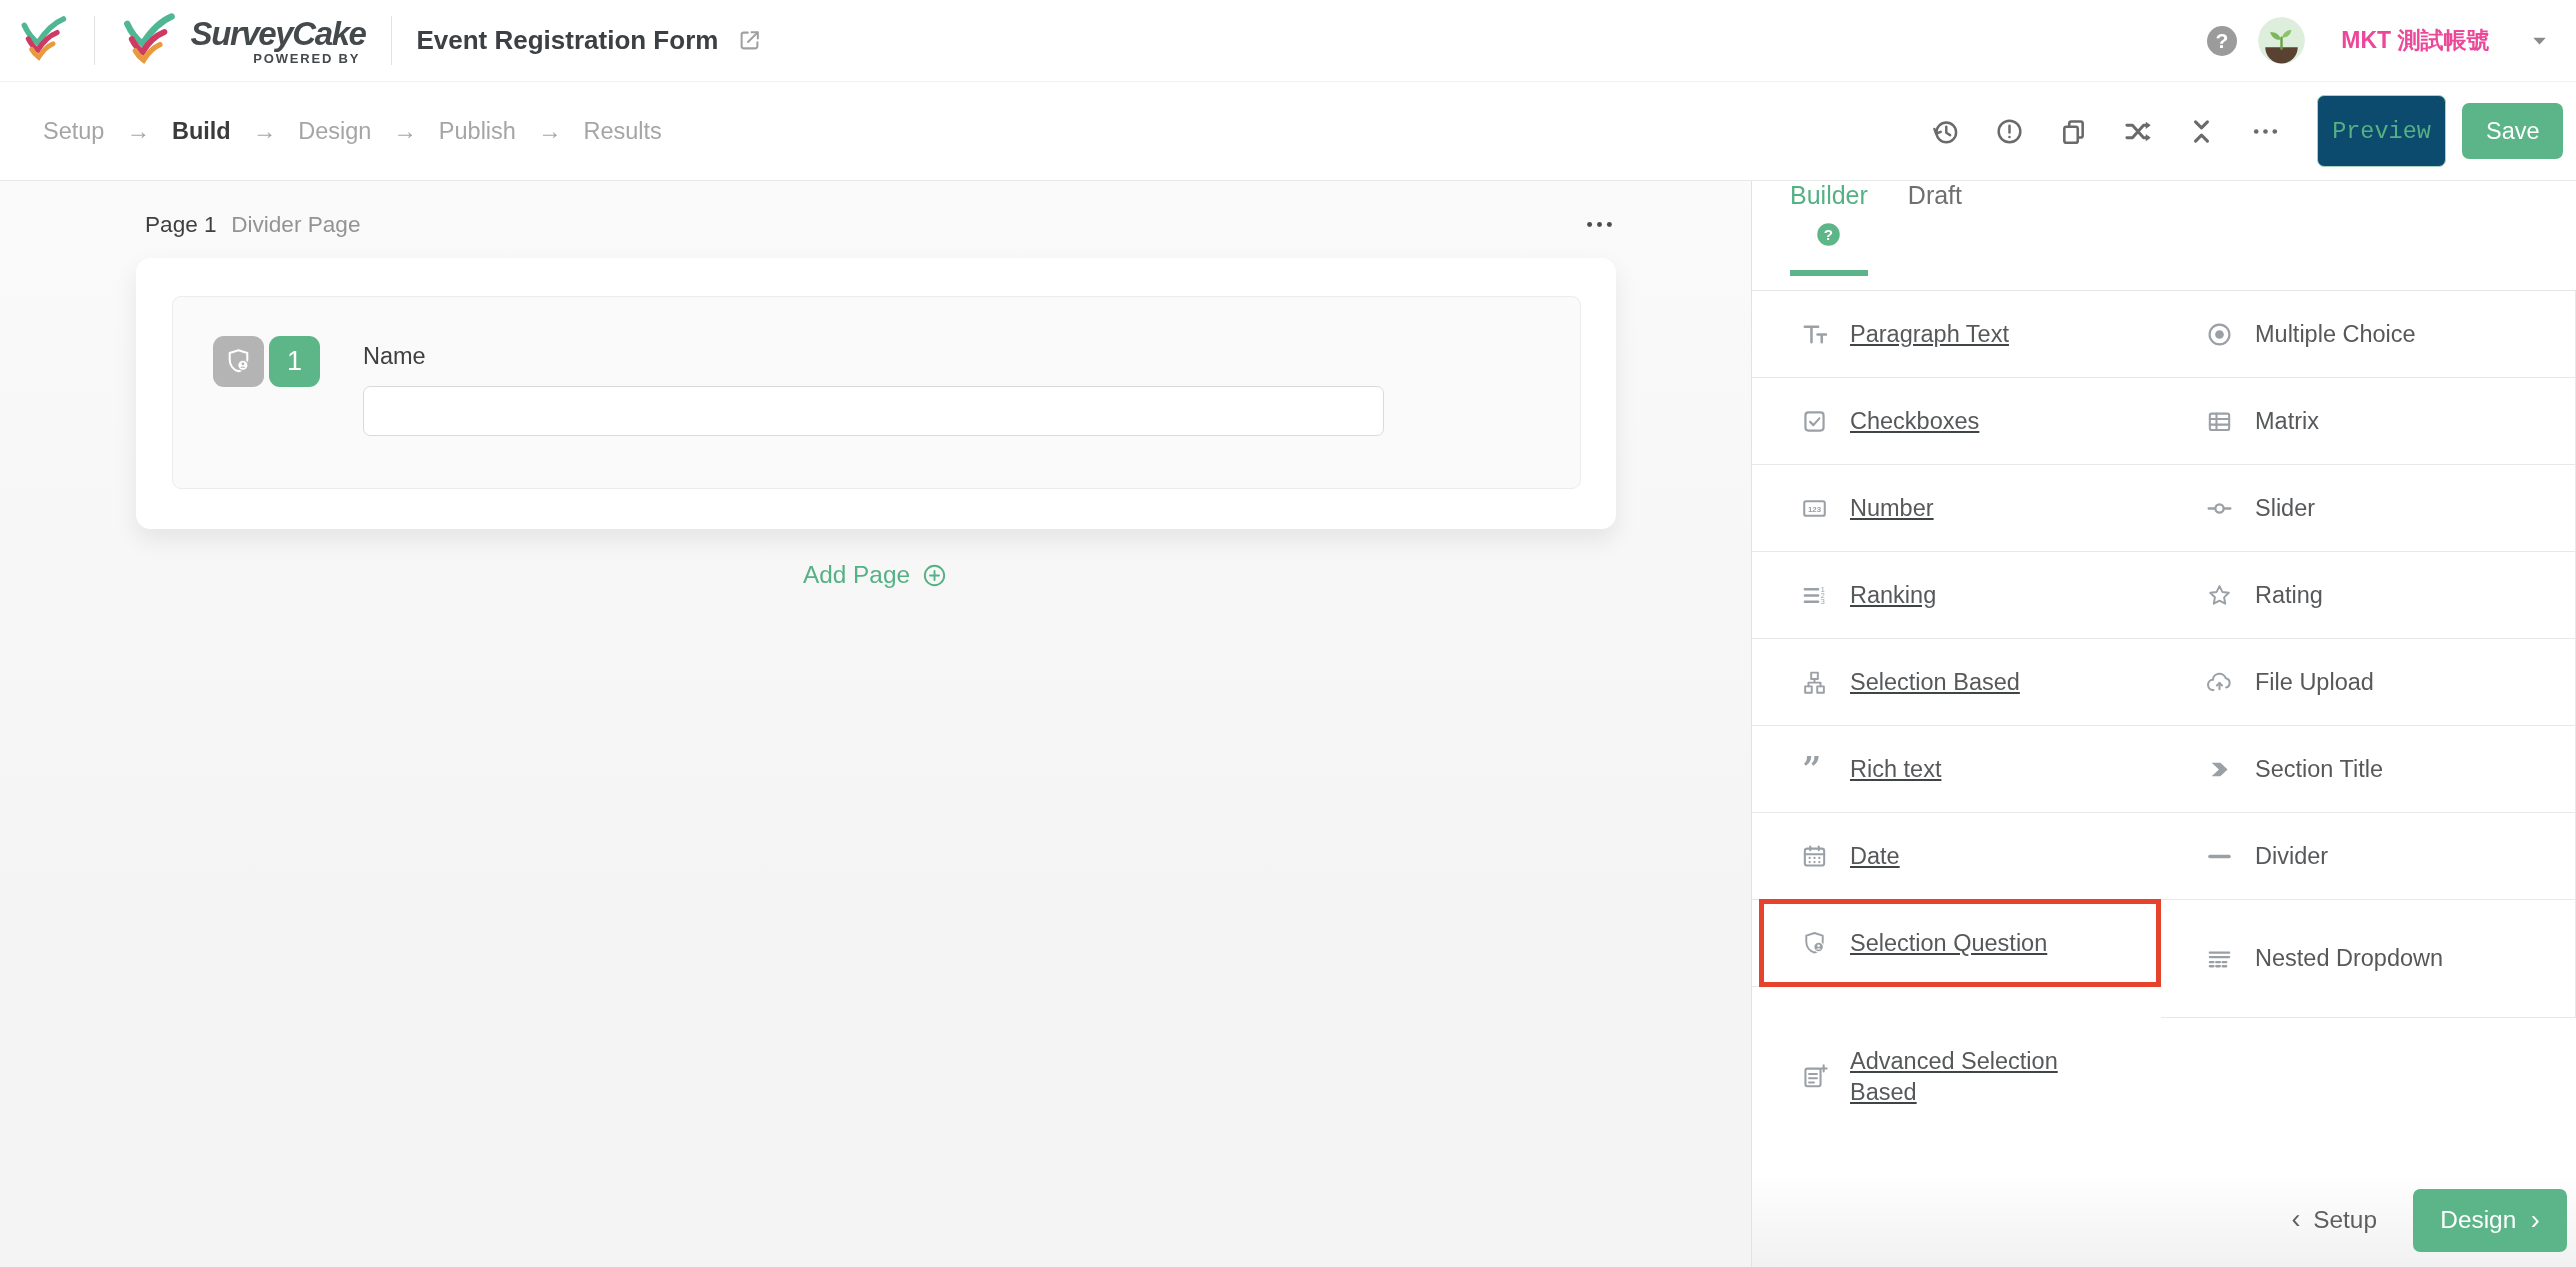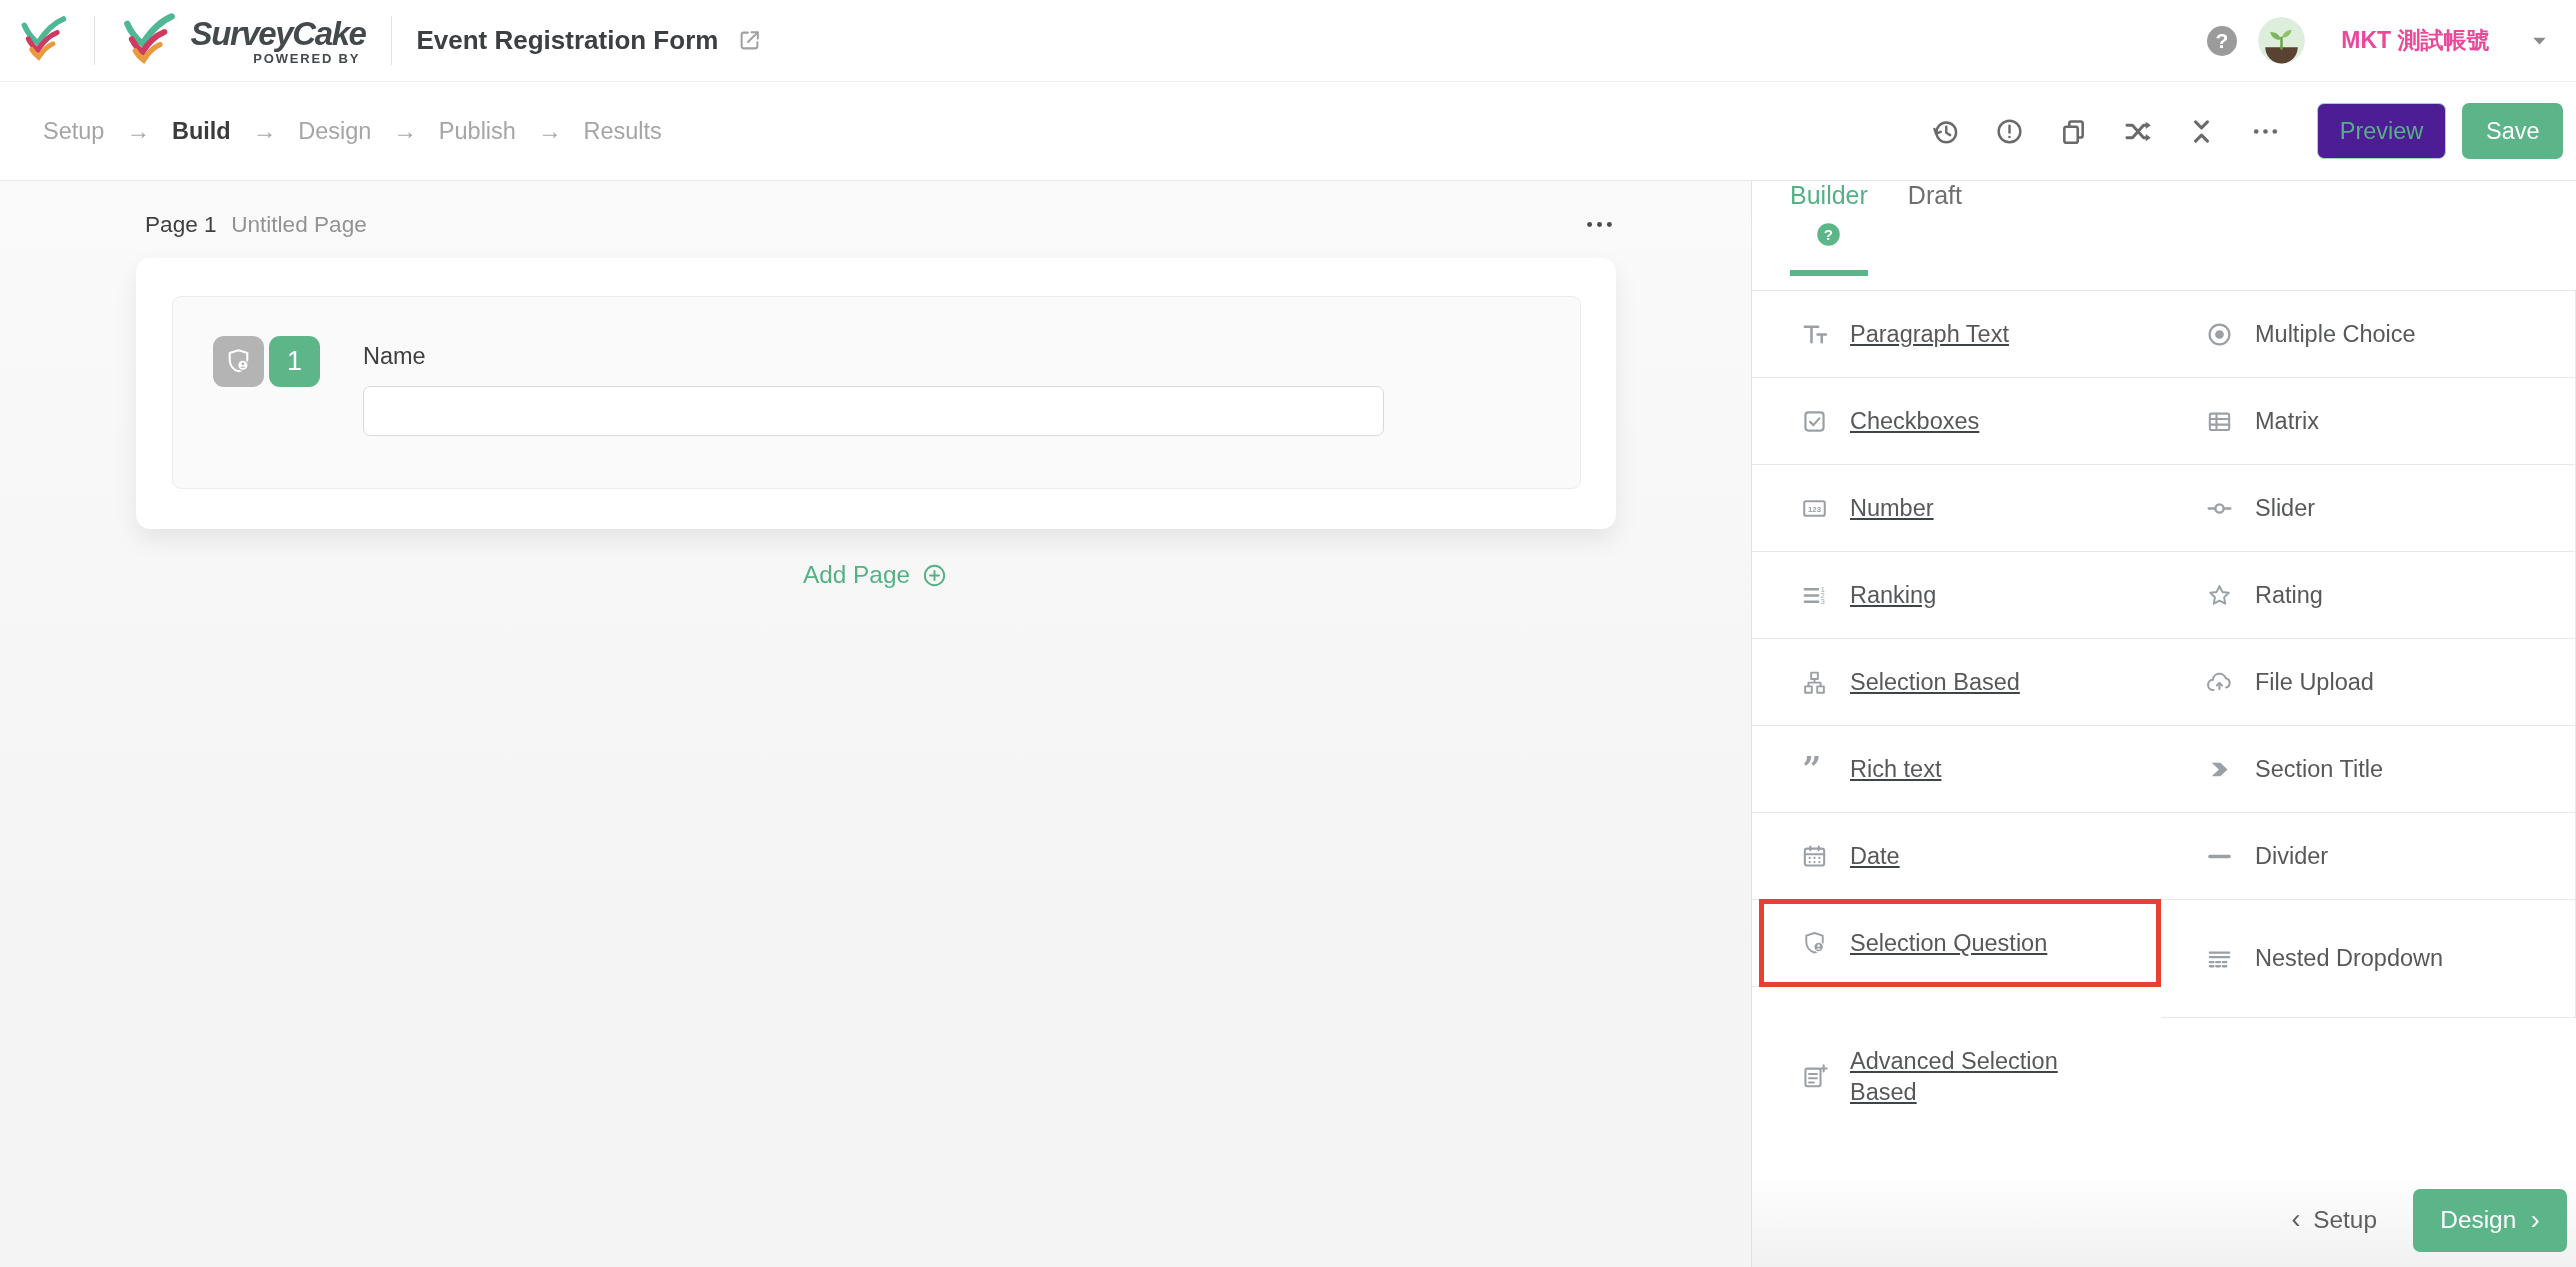--- a/index.html
+++ b/index.html
@@ -44,23 +44,23 @@
   .crumb { cursor: pointer; }
   .crumb.active { color: #3b3b3b; font-weight: bold; }
   .crumb-sep { color: #a5a5a5; font-size: 23.5px; }
   .nav-right { margin-left: auto; display: flex; align-items: center; }
   .tool-btn {
     width: 64px; height: 56px; background: none; border: none; cursor: pointer;
     display: flex; align-items: center; justify-content: center; color: #6a6a6a; padding: 0;
   }
   .icon-24 { width: 31px; height: 31px; display: block; }
   .btn-preview {
-    width: 129px; height: 56px; margin: 0 16.3px 0 20px;
-    border: 0.9px solid #a3d6bc; border-radius: 7.2px; background: #4c1d95;
-    color: #55b184; font-size: 23.5px; font-family: Liberation Sans, sans-serif;
+    width: 129px; height: 72px; margin: 0 16.3px 0 20px;
+    border: 0.9px solid #a3d6bc; border-radius: 7.2px; background: #0c4a6e;
+    color: #55b184; font-size: 23.5px; font-family: Liberation Mono, monospace;
     display: flex; align-items: center; justify-content: center; cursor: pointer;
   }
   .btn-save {
     width: 101px; height: 56px; border: none; border-radius: 7.2px;
     background: #5bb588; color: #fff; font-size: 23.5px; font-family: inherit;
     display: flex; align-items: center; justify-content: center; cursor: pointer;
   }
 
   
   .main { position: absolute; top: 181px; left: 0; right: 0; bottom: 0; }
@@ -280,21 +280,21 @@
     <button class="btn-preview">Preview</button>
     <button class="btn-save">Save</button>
   </div>
 </nav>
 
 <div class="main">
 
   <section class="canvas">
     <div class="page-row">
       <span class="page-label">Page 1</span>
-      <span class="page-title">Untitled Page</span>
+      <span class="page-title">Divider Page</span>
       <button class="page-menu">
         <span data-icon="more-icon" style="display:block;width:100%;height:100%">
             <svg viewBox="0 0 24 24" fill="currentColor">
               <circle cx="4.8" cy="12" r="1.8"></circle>
               <circle cx="12" cy="12" r="1.8"></circle>
               <circle cx="19.2" cy="12" r="1.8"></circle>
             </svg>
           </span>
       </button>
     </div>

